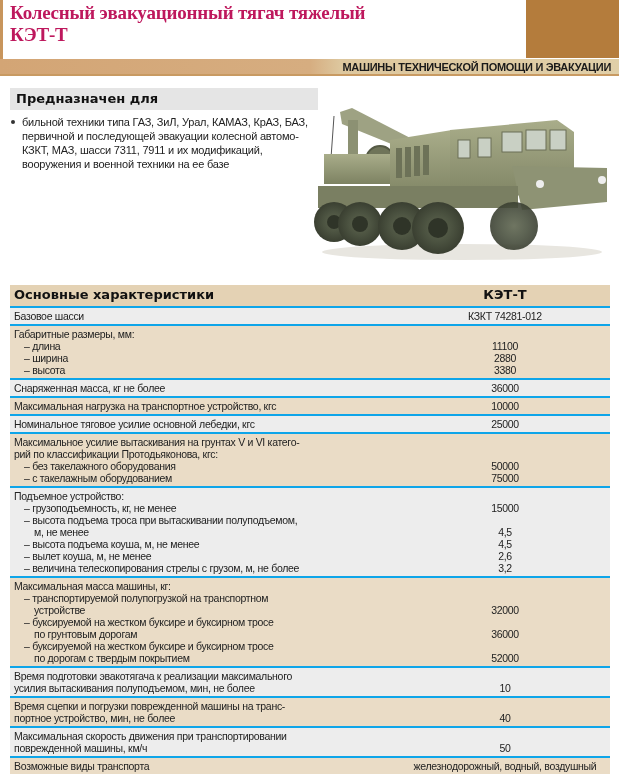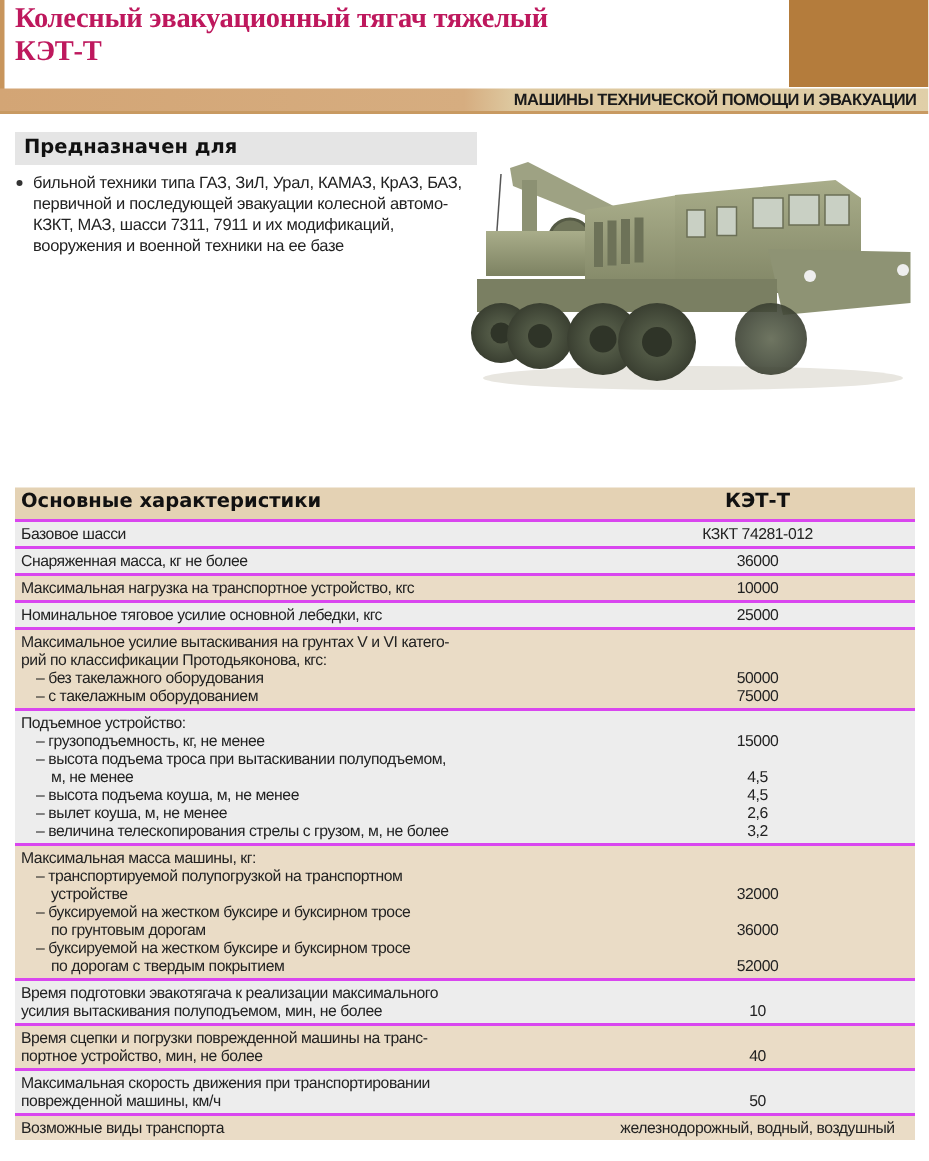--- a/index.html
+++ b/index.html
@@ -14,28 +14,28 @@
   .band-text { position: absolute; right: 8px; top: 2px; font-family: "Liberation Sans", sans-serif; font-weight: bold; font-size: 11px; color: #1a1a1a; letter-spacing: -0.3px; }
 
   .purpose-head { position: absolute; left: 10px; top: 88px; width: 308px; height: 22px; background: #e5e5e5; }
   .purpose-head span { position: absolute; left: 6px; top: 3px; font-family: "DejaVu Sans", sans-serif; font-weight: bold; font-size: 13px; color: #111; }
   .purpose-list { position: absolute; left: 10px; top: 115px; width: 305px; list-style: none; }
   .purpose-list li { position: relative; padding-left: 12px; font-size: 11px; line-height: 14px; color: #222; letter-spacing: -0.2px; }
   .bullet { position: absolute; left: 1px; top: 5px; width: 4px; height: 4px; border-radius: 50%; background: #333; }
 
   .vehicle-photo { position: absolute; left: 312px; top: 102px; width: 300px; height: 160px; }
 
-  .spec-table { position: absolute; left: 10px; top: 285px; width: 600px; border-collapse: collapse; margin-top: 40px; }
+  .spec-table { position: absolute; left: 10px; top: 285px; width: 600px; border-collapse: collapse; }
   .spec-table td { vertical-align: top; font-size: 10.5px; line-height: 12px; letter-spacing: -0.3px; color: #222; }
   .spec-table tr.hdr td { background: #e4d2b4; height: 22px; }
   .hdr-label { font-family: "DejaVu Sans", sans-serif; font-weight: bold; font-size: 13px !important; padding: 4px 0 0 4px; color: #111 !important; letter-spacing: 0 !important; }
   .hdr-value { font-family: "DejaVu Sans", sans-serif; font-weight: bold; font-size: 13px !important; text-align: center; padding-top: 4px; color: #111 !important; letter-spacing: 0 !important; }
   .spec-table tr.tan td { background: #eadcc6; }
   .spec-table tr.grey td { background: #ededed; }
-  .spec-table tr.sep td { border-top: 2px solid #d946ef; }
+  .spec-table tr.sep td { border-top: 2px solid #0ea5e9; }
   .lab { width: 390px; padding: 2px 4px 2px 4px; }
   .val { width: 210px; text-align: center; padding: 2px 0; }
   .line { display: block; height: 12px; white-space: nowrap; }
   .sub { padding-left: 10px; }
   .sub2 { padding-left: 20px; }
 </style>
 </head>
 <body>
 
 <div class="top-left-line"></div>
@@ -119,20 +119,34 @@
       <td class="hdr-value">КЭТ-Т</td>
     </tr>
   <tr class="grey sep">
         <td class="lab">
           <span class="line">Базовое шасси</span>
         </td>
         <td class="val">
           <span class="line">КЗКТ 74281-012</span>
         </td>
       </tr>
+      <tr class="tan sep">
+        <td class="lab">
+          <span class="line">Габаритные размеры, мм:</span>
+          <span class="line sub">– длина</span>
+          <span class="line sub">– ширина</span>
+          <span class="line sub">– высота</span>
+        </td>
+        <td class="val">
+          <span class="line"></span>
+          <span class="line">11100</span>
+          <span class="line">2880</span>
+          <span class="line">3380</span>
+        </td>
+      </tr>
       <tr class="grey sep">
         <td class="lab">
           <span class="line">Снаряженная масса, кг не более</span>
         </td>
         <td class="val">
           <span class="line">36000</span>
         </td>
       </tr>
       <tr class="tan sep">
         <td class="lab">

